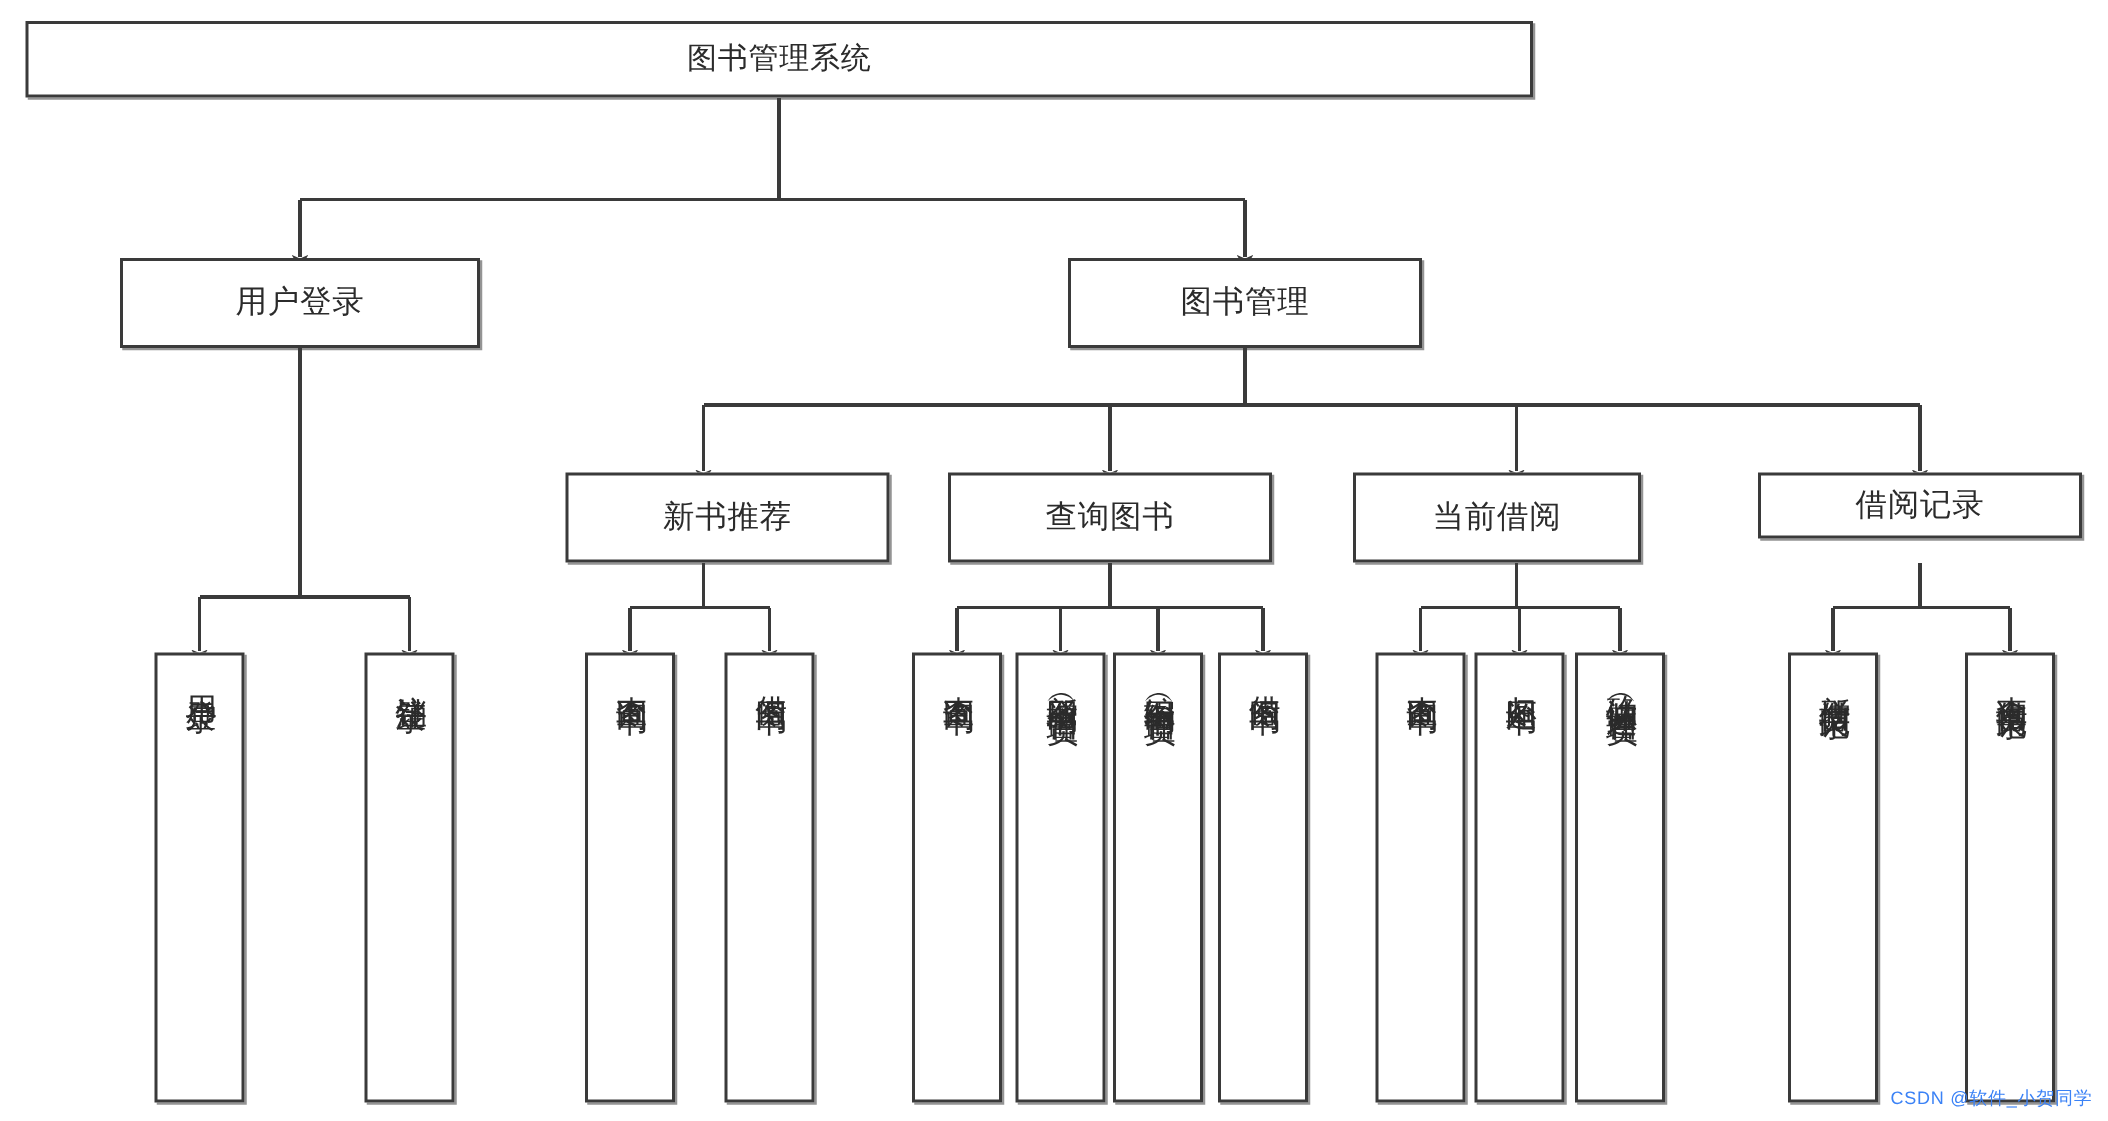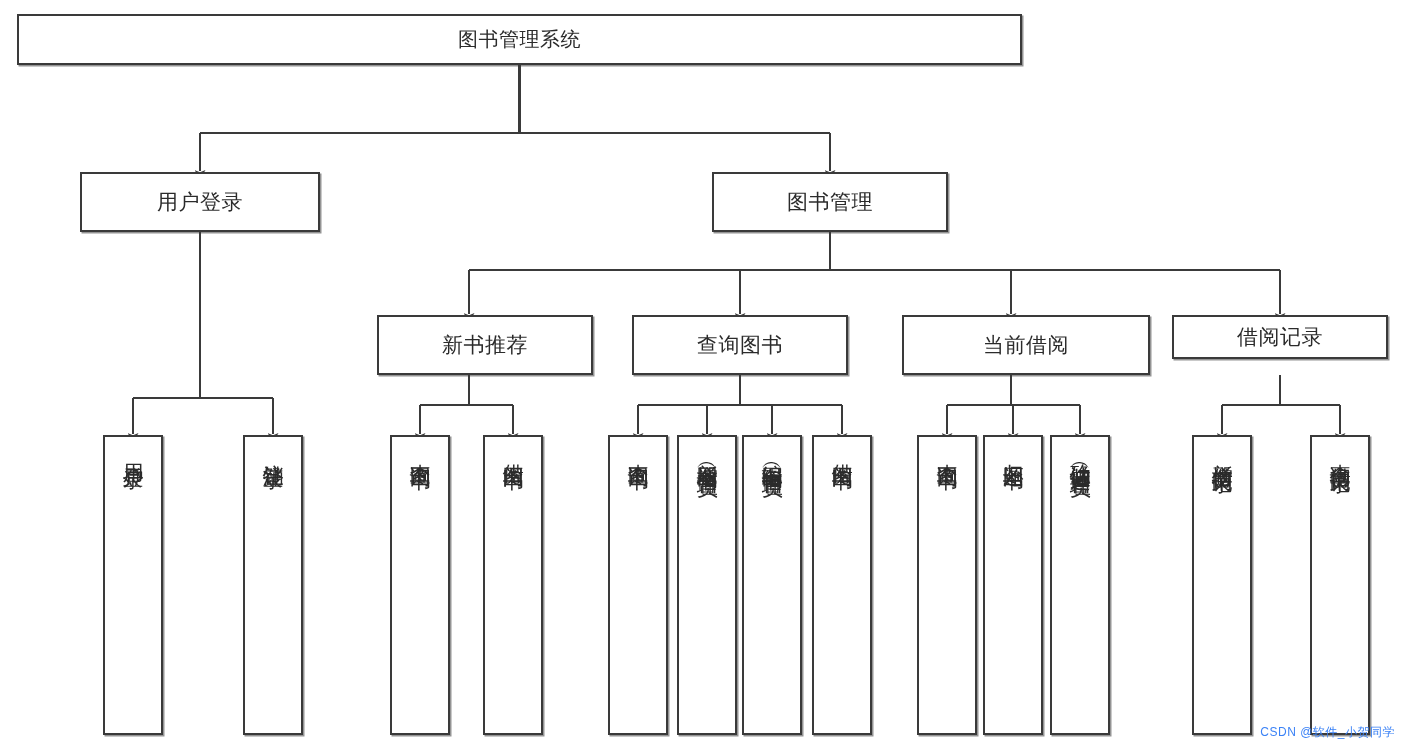--- a/index.html
+++ b/index.html
@@ -124,21 +124,21 @@
       </div>
       <div class="node h" style="left: 712px; top: 172px; width: 236px; height: 60px;">
         <span class="label">图书管理</span>
       </div>
       <div class="node h" style="left: 377px; top: 315px; width: 216px; height: 60px;">
         <span class="label">新书推荐</span>
       </div>
       <div class="node h" style="left: 632px; top: 315px; width: 216px; height: 60px;">
         <span class="label">查询图书</span>
       </div>
-      <div class="node h" style="left: 902px; top: 315px; width: 248px; height: 60px;">
+      <div class="node h" style="left: 902px; top: 315px; width: 192px; height: 60px;">
         <span class="label">当前借阅</span>
       </div>
       <div class="node h" style="left: 1172px; top: 315px; width: 216px; height: 44px;">
         <span class="label">借阅记录</span>
       </div>
       <div class="node vert" style="left: 103px; top: 435px; width: 60px; height: 300px;">
         <span class="label">用户登录</span>
       </div>
       <div class="node vert" style="left: 243px; top: 435px; width: 60px; height: 300px;">
         <span class="label">注销登录</span>

